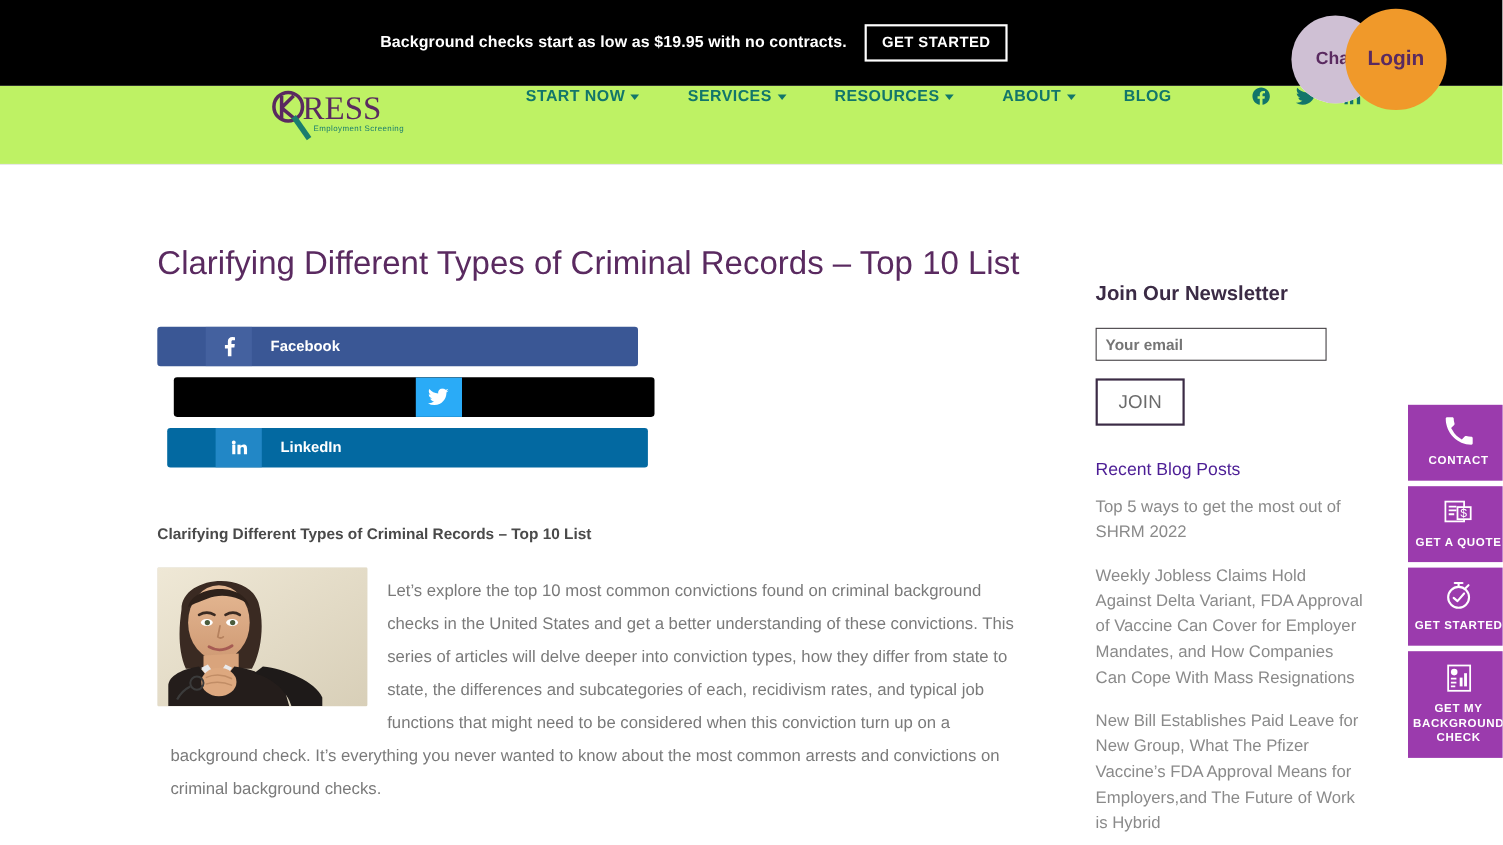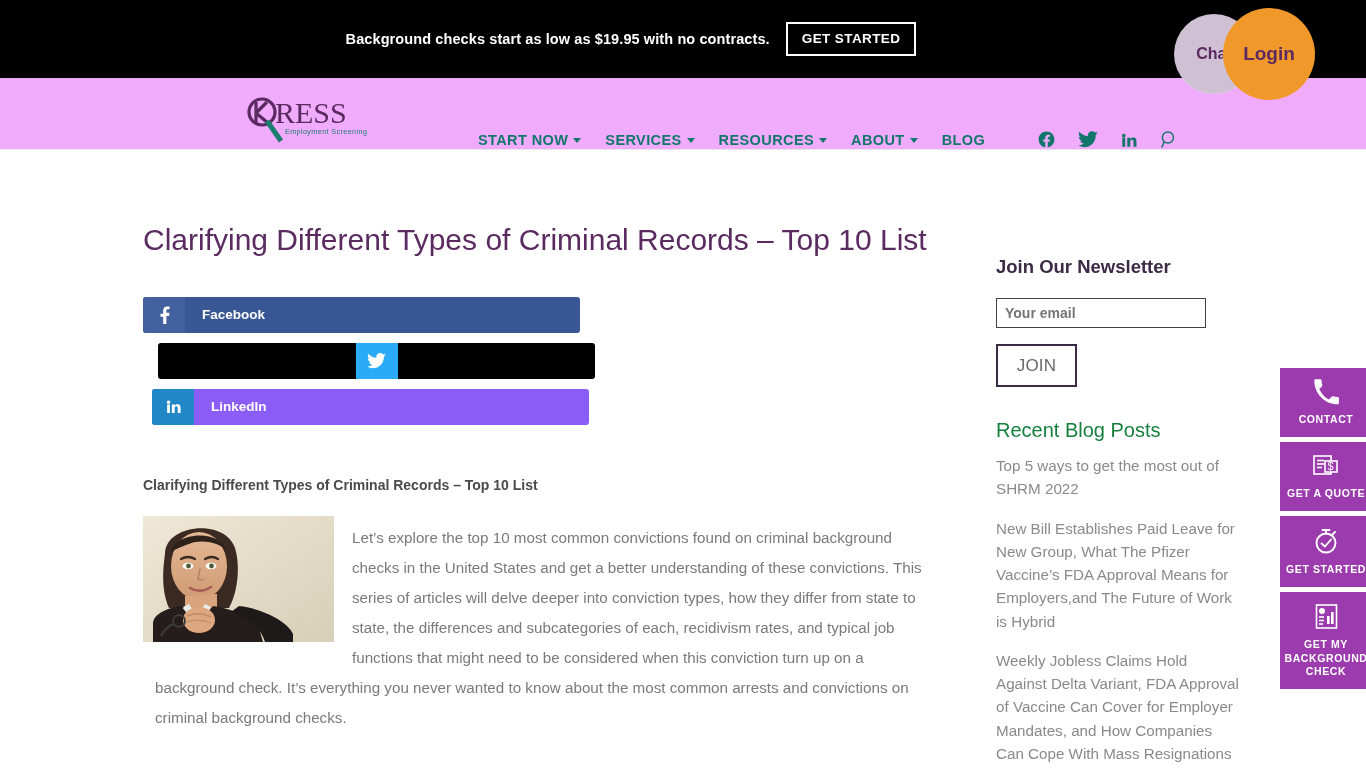--- a/index.html
+++ b/index.html
@@ -89,39 +89,39 @@
     color: #5a2a60;
     font-size: 19px; font-weight: bold;
     pointer-events: auto;
     cursor: pointer;
     z-index: 2;
   }
 
   
   .nav-bar {
     height: 72px;
-    background: #f0abfc;
-    display: flex;
-    align-items: flex-end;
+    background: #bef264;
+    display: flex;
+    align-items: flex-start;
     border-bottom: 1px solid #e8e8e8;
     position: relative;
     z-index: 3;
   }
   .logo {
     margin-left: 245px;
     width: 130px;
     height: 56px;
     position: relative;
     flex: none;
   }
   .nav-links {
     display: flex;
     align-items: center;
     margin-left: 103px;
-    gap: 24px;
+    gap: 44px;
   }
   .nav-item {
     display: flex;
     align-items: center;
     gap: 5px;
     color: #12766a;
     font-size: 14.5px;
     font-weight: bold;
     letter-spacing: 0.4px;
     cursor: pointer;
@@ -168,35 +168,36 @@
     display: flex;
     align-items: center;
     height: 36px;
     border-radius: 3px;
     color: #ffffff;
     font-size: 13.5px;
     font-weight: bold;
     cursor: pointer;
     margin-bottom: 10px;
     overflow: hidden;
+    padding-left: 44px;
   }
   .share-icon {
     width: 42px;
     display: flex;
     align-items: center;
     justify-content: center;
     flex: none;
     height: 100%;
   }
   .share-label { padding-left: 17px; }
   .fb  { background: #3a5795; width: 437px; margin-left: 0px; }
   .fb .share-icon { background: #44619f; }
   .tw  { background: #000000; width: 437px; margin-left: 15px; flex-direction: column; }
   .tw .share-icon { background: #2aabf7; }
-  .li  { background: #8b5cf6; width: 437px; margin-left: 9px; }
+  .li  { background: #0369a1; width: 437px; margin-left: 9px; }
   .li .share-icon { background: #2287c6; }
 
   .sub-head {
     color: #4a4a4a;
     font-size: 14px;
     font-weight: bold;
     margin: 0 0 18px 0;
   }
   .body-block { overflow: hidden; }
   .thumb {
@@ -255,22 +256,22 @@
     width: 81px; height: 43px;
     border: 2px solid #3b2b45;
     background: #ffffff;
     color: #6a6a6a;
     font-size: 17px;
     font-family: Liberation Sans, sans-serif;
     cursor: pointer;
     letter-spacing: 0.2px;
   }
   .side-title2 {
-    color: #15803d;
-    font-size: 20px;
+    color: #4c1d95;
+    font-size: 16px;
     font-weight: normal;
     margin: 32px 0 12px 0;
   }
   .post-link {
     display: block;
     color: #8a8a8a;
     font-size: 15.2px;
     line-height: 1.53;
     margin-bottom: 16px;
     cursor: pointer;
@@ -491,22 +492,22 @@
       </ol>
     </div>
 
     <div class="sidebar">
       <h2 class="side-title">Join Our Newsletter</h2>
       <input class="email-input" type="text" placeholder="Your email" style="">
       <button class="join-btn">JOIN</button>
 
       <h3 class="side-title2">Recent Blog Posts</h3>
       <a class="post-link">Top 5 ways to get the most out of SHRM 2022</a>
+      <a class="post-link">Weekly Jobless Claims Hold Against Delta Variant, FDA Approval of Vaccine Can Cover for Employer Mandates, and How Companies Can Cope With Mass Resignations</a>
       <a class="post-link">New Bill Establishes Paid Leave for New Group, What The Pfizer Vaccine’s FDA Approval Means for Employers,and The Future of Work is Hybrid</a>
-      <a class="post-link">Weekly Jobless Claims Hold Against Delta Variant, FDA Approval of Vaccine Can Cover for Employer Mandates, and How Companies Can Cope With Mass Resignations</a>
       
     </div>
   </div>
 
   <div class="side-tabs">
     <div class="side-tab">
       <span>
         <svg width="26" height="26" viewBox="0 0 24 24" fill="#ffffff">
           <path d="M6.6 10.8c1.7 3.4 4.5 6.1 7.9 7.9l2.6-2.6c.3-.3.8-.4 1.2-.3 1.3.4 2.7.7 4.2.7.7 0 1.2.5 1.2 1.2V22c0 .7-.5 1.2-1.2 1.2C10.8 23.2 1 13.4 1 1.2 1 .5 1.5 0 2.2 0h4.3c.7 0 1.2.5 1.2 1.2 0 1.4.2 2.8.7 4.2.1.4 0 .9-.3 1.2l-2.6 2.6z" transform="translate(0.2,0.2)"></path>
         </svg>

